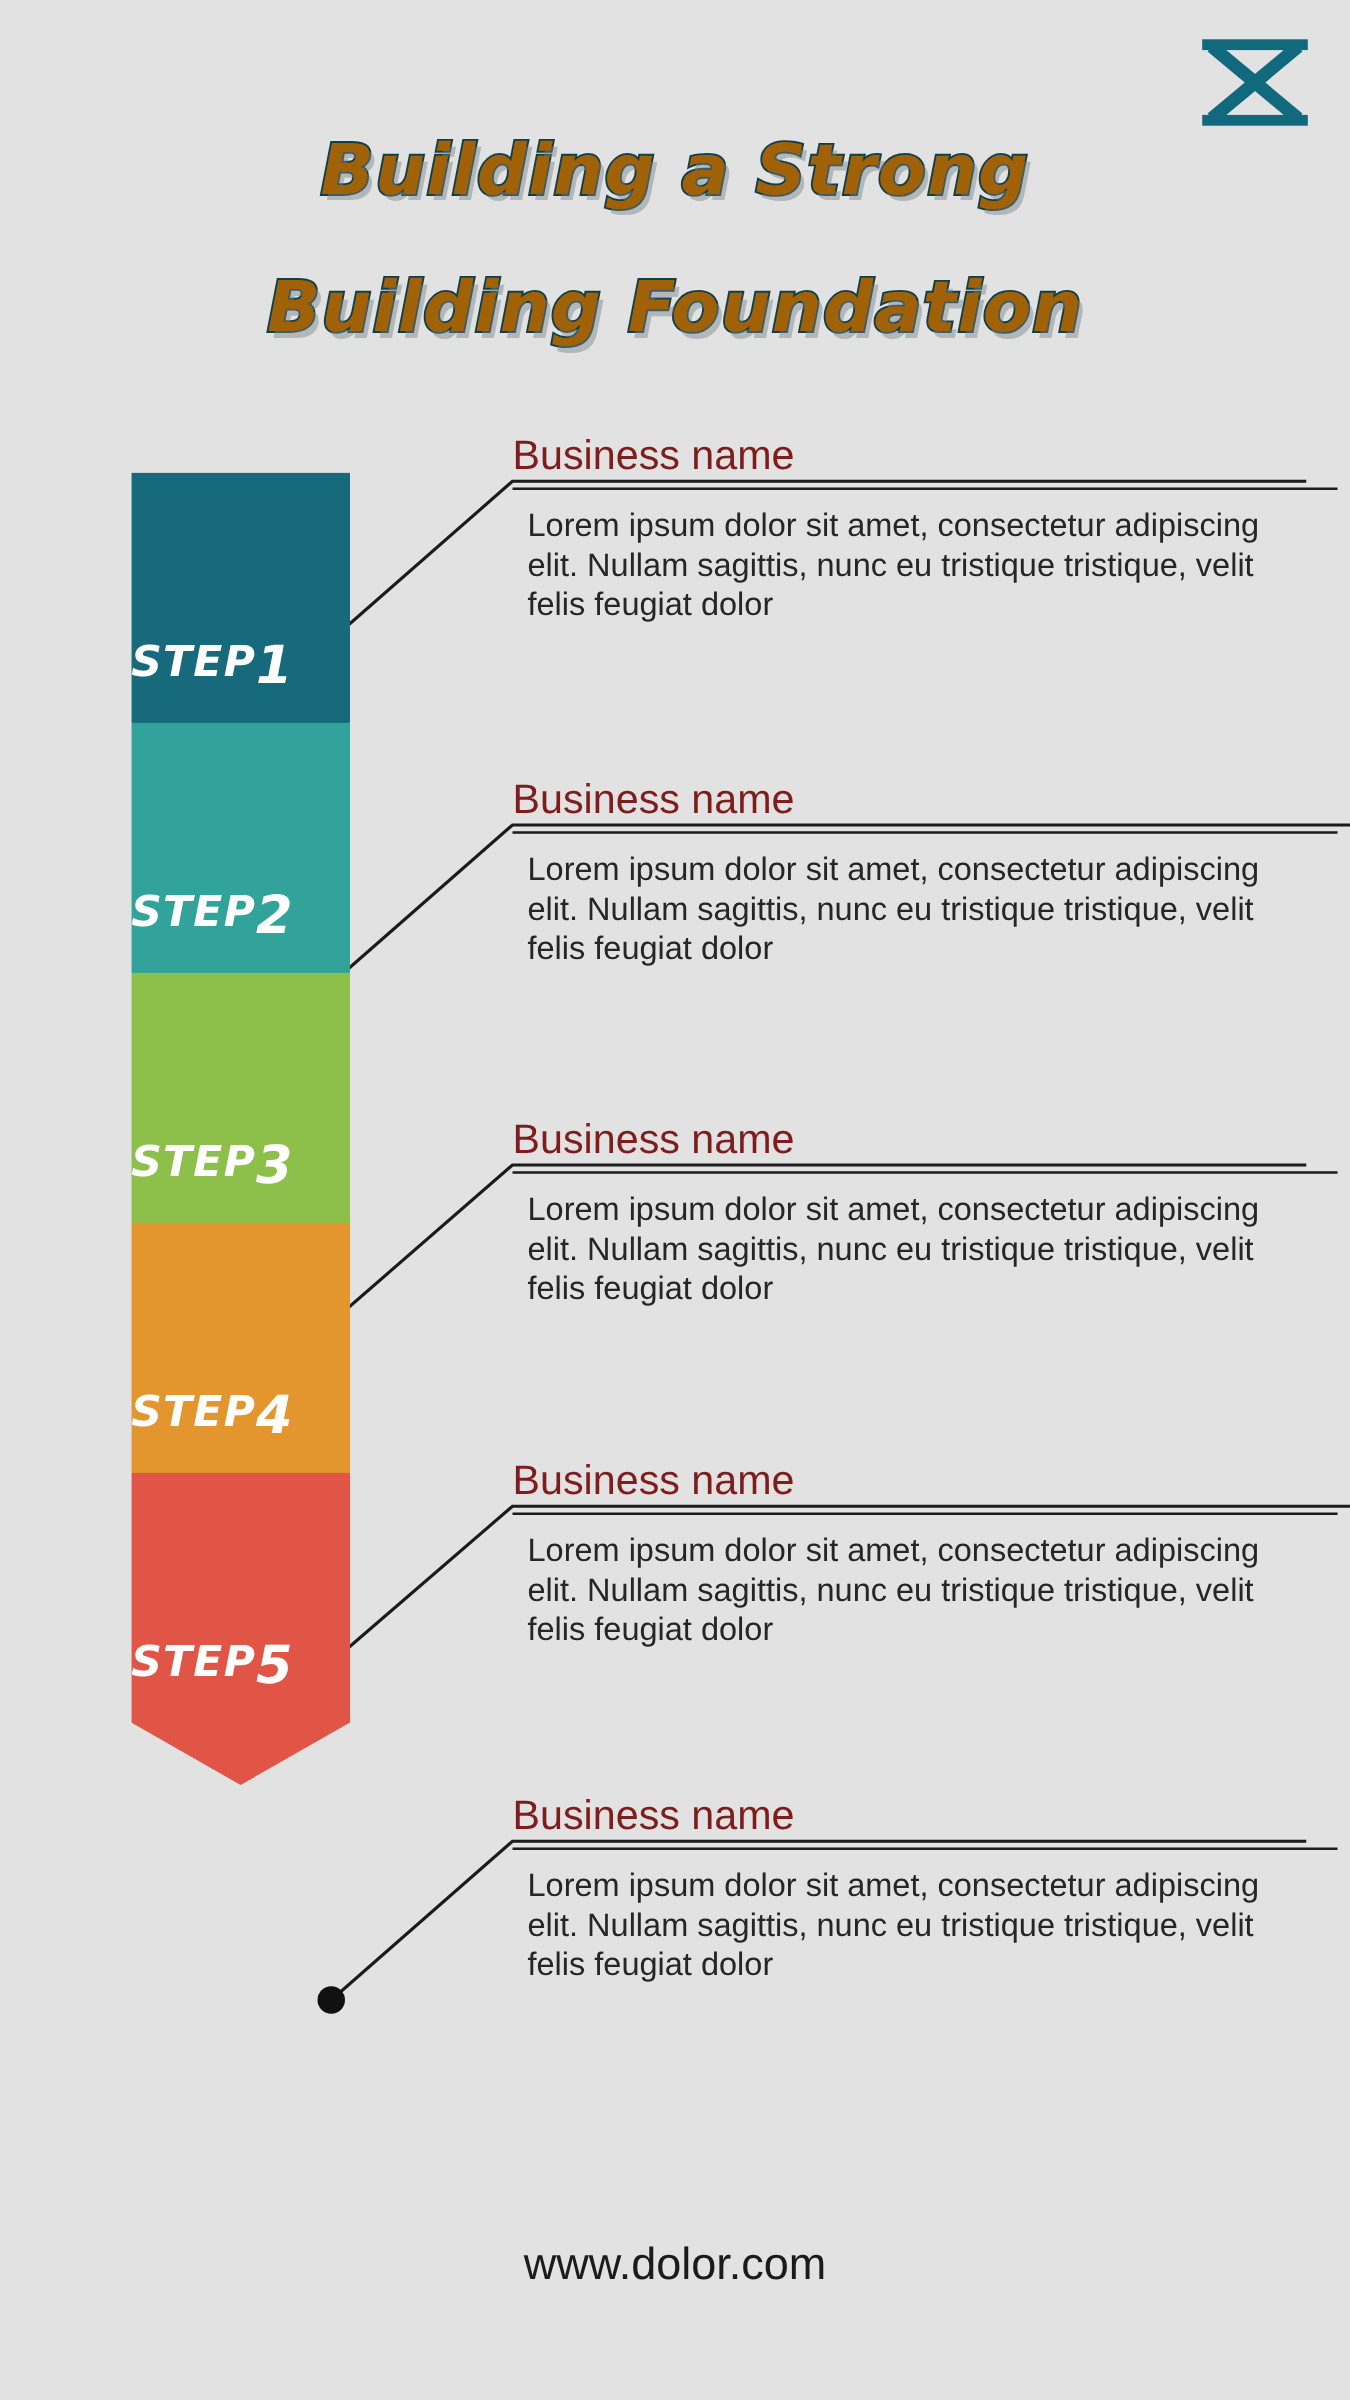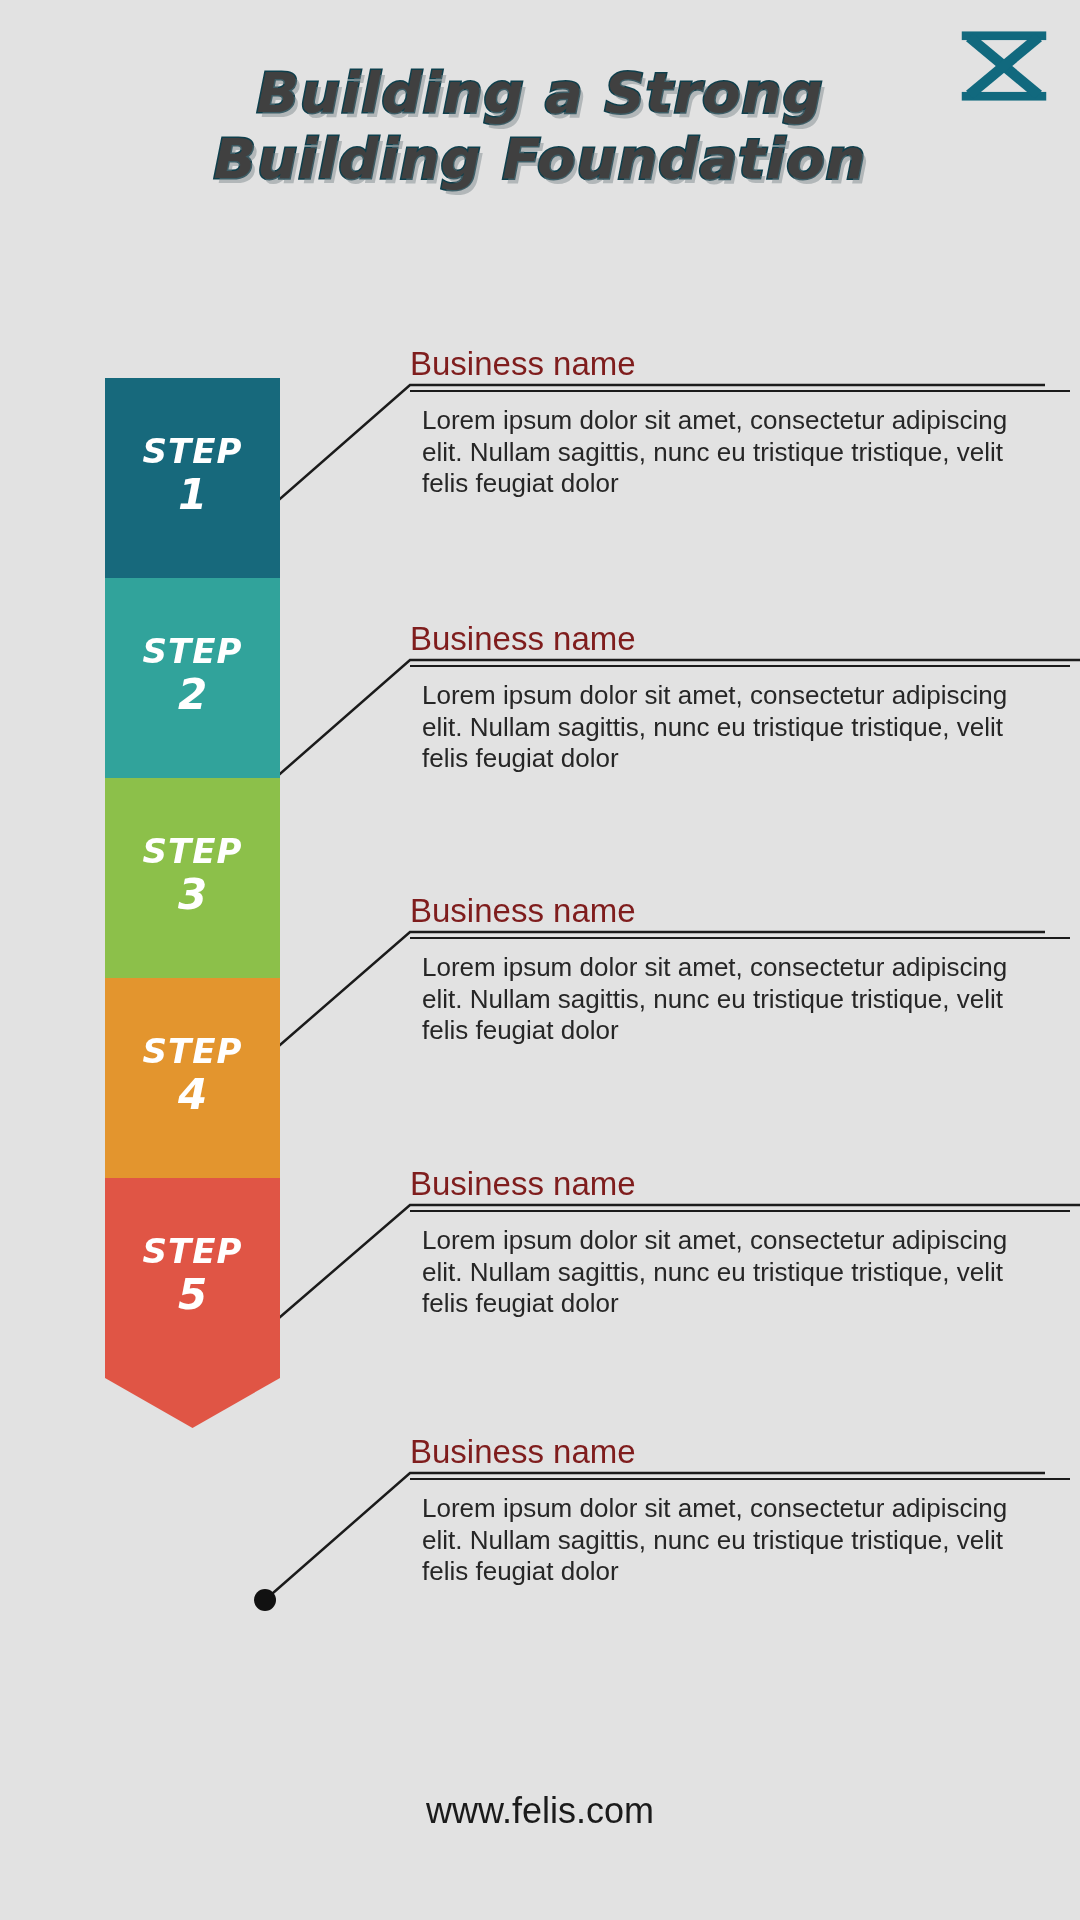--- a/index.html
+++ b/index.html
@@ -33,42 +33,43 @@
     text-align: center;
     pointer-events: none;
   }
   .title-line {
     font-family: "DejaVu Sans", sans-serif;
     font-weight: bold;
     font-style: italic;
     font-size: 56px;
     letter-spacing: 1px;
     line-height: 1.18;
-    color: #404040;
+    color: #a16207;
     -webkit-text-stroke: 3px #0e3f4c;
     paint-order: stroke fill;
     text-shadow: 4px 5px 0 rgba(120,130,135,0.45);
+    margin-top: 44px;
   }
 
   
   .steps {
     position: absolute;
     left: 105px;
     top: 378px;
     width: 175px;
   }
   .step-seg {
     position: relative;
     width: 175px;
     height: 250px;
     margin-bottom: -50px;
     -webkit-clip-path: polygon(0 0, 100% 0, 100% 80%, 50% 100%, 0 80%);
     clip-path: polygon(0 0, 100% 0, 100% 80%, 50% 100%, 0 80%);
     display: flex;
-    flex-direction: column;
+    flex-direction: row;
     align-items: center;
     justify-content: flex-start;
     padding-top: 56px;
     box-sizing: border-box;
   }
   .step-seg:last-child { margin-bottom: 0; }
   .step-word {
     font-family: "DejaVu Sans", sans-serif;
     font-style: italic;
     font-weight: bold;
@@ -215,13 +216,13 @@
   <div class="entry-rule"></div>
   <div class="entry-body">Lorem ipsum dolor sit amet, consectetur adipiscing elit. Nullam sagittis, nunc eu tristique tristique, velit felis feugiat dolor</div>
 </div>
 
 <div class="entry" style="top:1433px;">
   <div class="entry-title">Business name</div>
   <div class="entry-rule"></div>
   <div class="entry-body">Lorem ipsum dolor sit amet, consectetur adipiscing elit. Nullam sagittis, nunc eu tristique tristique, velit felis feugiat dolor</div>
 </div>
 
-<div class="footer">www.felis.com</div>
+<div class="footer">www.dolor.com</div>
 
 </body></html>

